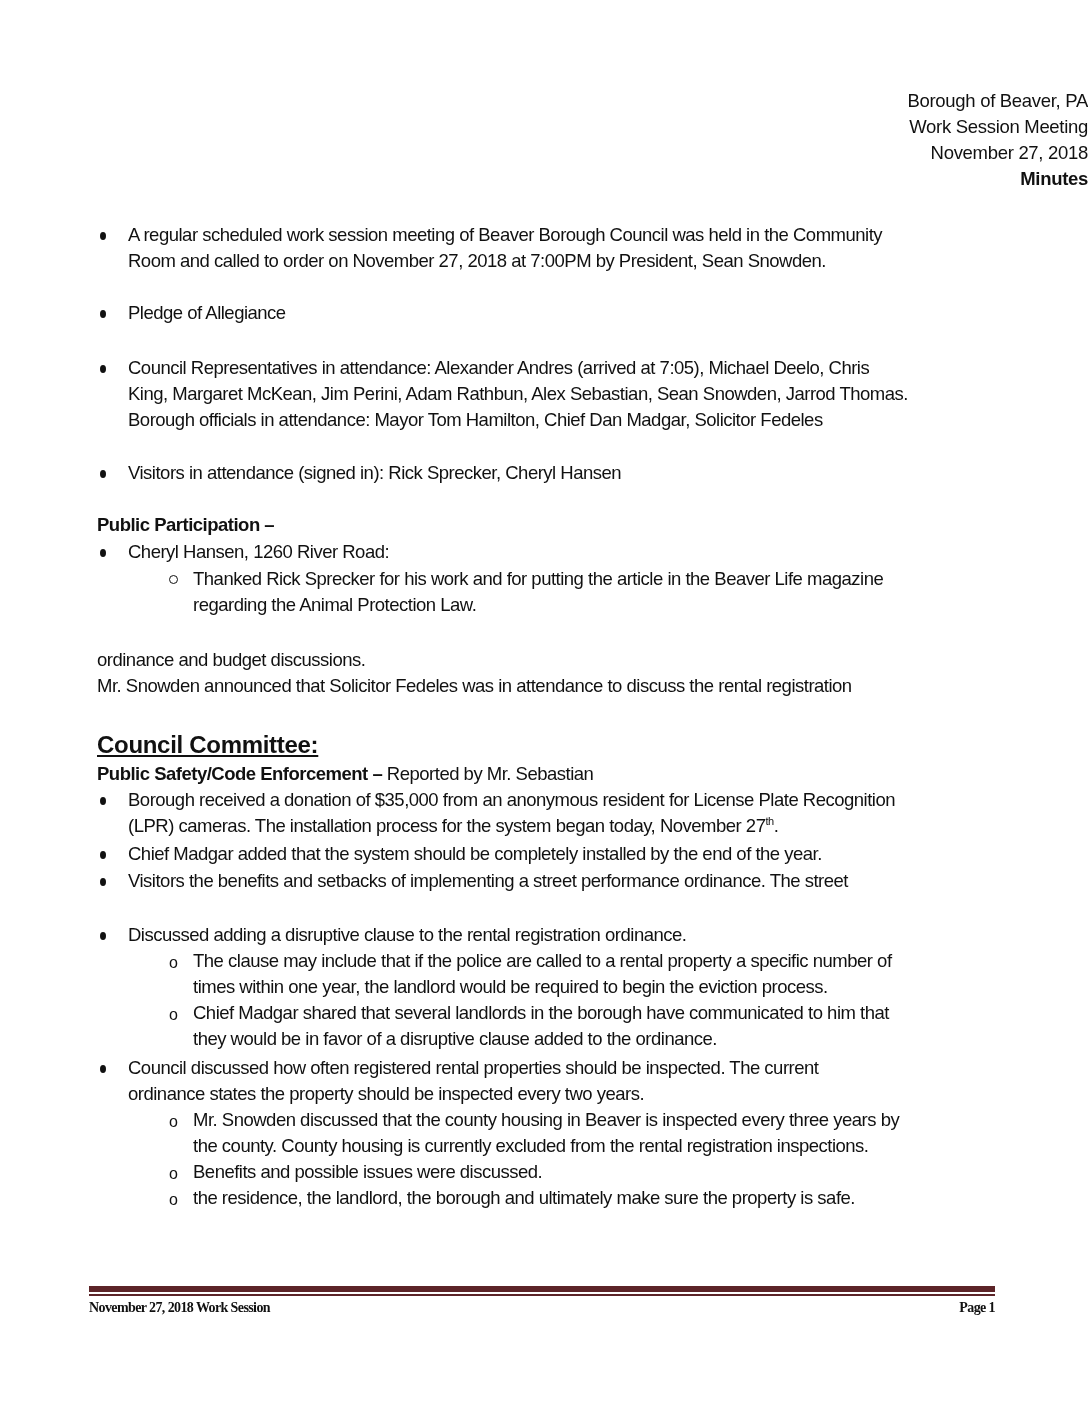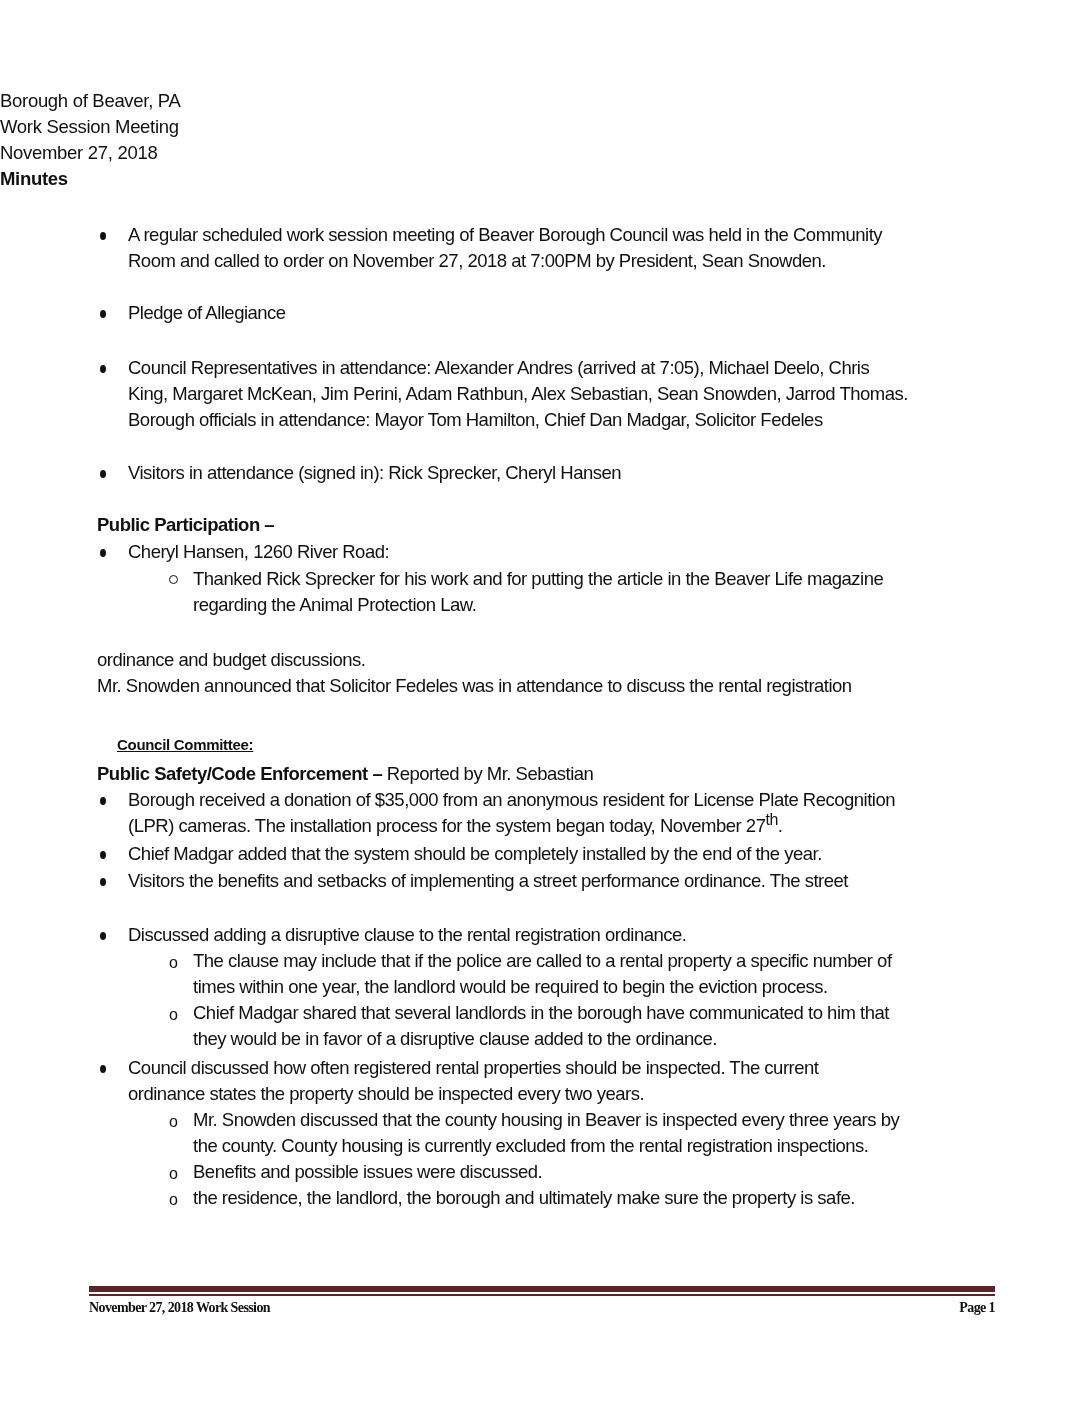--- a/index.html
+++ b/index.html
@@ -11,38 +11,38 @@
     .page {
       position: absolute; left: 0; top: 0; width: 1088px; height: 1408px;
     }
     .content {
       position: absolute; left: 97px; top: 0; width: 900px;
       font-size: 18.5px; line-height: 26px;
       letter-spacing: -0.5px;
     }
     .title-block {
       position: absolute; left: 0; width: 1088px; top: 88px;
-      text-align: left; font-size: 18.5px; line-height: 26px; letter-spacing: -0.3px;
+      text-align: right; font-size: 18.5px; line-height: 26px; letter-spacing: -0.3px;
     }
     .title-block div { height: 26px; }
     .title-block .minutes { font-weight: bold; }
 
     .bullet { position: absolute; width: 6px; height: 8px; border-radius: 50%; background: #111; }
     .circle { position: absolute; width: 9px; height: 9px; border-radius: 50%; border: 1.5px solid #111; box-sizing: border-box; }
     .small-o { position: absolute; font-size: 16px; }
 
     .block { position: absolute; left: 0; width: 900px; }
     .item-text { position: absolute; left: 31px; width: 870px; }
     .sub-text { position: absolute; left: 96px; width: 805px; }
     .bold { font-weight: bold; }
     .section-title {
-      position: absolute; left: 0; top: 732px; font-size: 15px; font-weight: bold;
-      text-decoration: underline; letter-spacing: -0.3px; margin-left: 20px;
+      position: absolute; left: 0; top: 732px; font-size: 24px; font-weight: bold;
+      text-decoration: underline; letter-spacing: -0.3px;
     }
-    sup { font-size: 16px; line-height: 0; }
+    sup { font-size: 11px; line-height: 0; }
 
     .footer-rule-thick {
       position: absolute; left: 89px; top: 1286px; width: 906px; height: 6px; background: #5c2428;
     }
     .footer-rule-thin {
       position: absolute; left: 89px; top: 1294px; width: 906px; height: 2px; background: #5c2428;
     }
     .footer {
       position: absolute; left: 89px; top: 1300px; width: 906px; height: 24px;
       font-family: "Liberation Serif", serif; font-weight: bold; font-size: 14px; letter-spacing: -0.6px;

